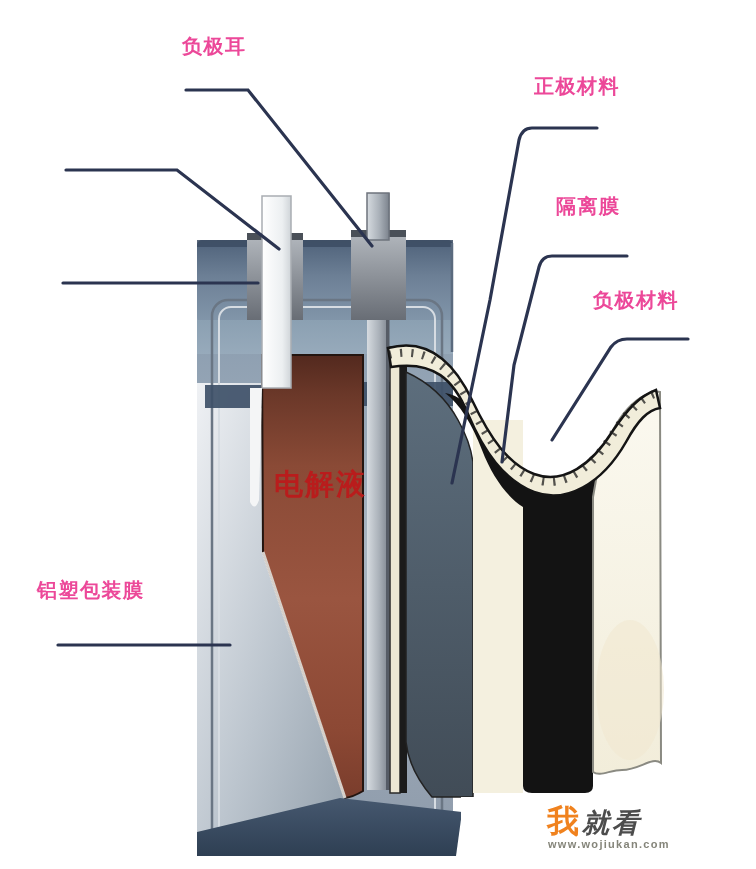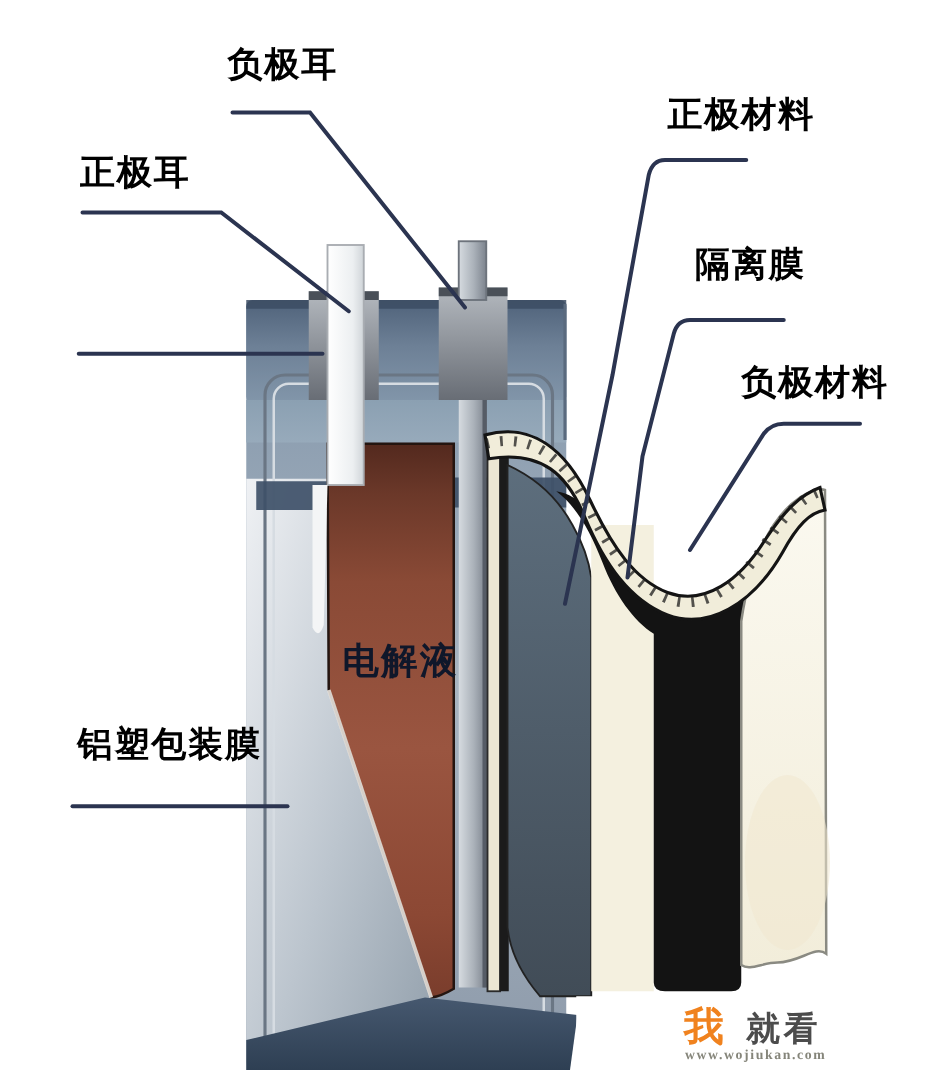--- a/index.html
+++ b/index.html
@@ -1,27 +1,27 @@
 <!DOCTYPE html>
 <html><head>
 <meta charset="utf-8">
 <style>
   html,body{margin:0;padding:0;background:#ffffff;}
   .stage{position:relative;width:756px;height:869px;background:#ffffff;overflow:hidden;
          font-family:"Liberation Sans","DejaVu Sans",sans-serif;}
   .stage svg{position:absolute;left:0;top:0;}
-  .lbl{position:absolute;font-weight:bold;font-size:28px;color:#000000;
+  .lbl{position:absolute;font-weight:bold;font-size:20px;color:#ec4899;
        letter-spacing:1.5px;white-space:nowrap;line-height:1.25;}
-  .lbl-white{color:#0f172a;letter-spacing:2px;margin-top:45px;}
+  .lbl-white{color:#b91c1c;letter-spacing:2px;}
   .wm{position:absolute;left:461px;top:797px;width:295px;height:72px;background:#ffffff;}
   .wm-brand{display:flex;align-items:baseline;margin:8px 0 0 86px;}
   .wm-first{font-size:32px;font-weight:bold;color:#f0821e;line-height:1;}
-  .wm-rest{font-size:27px;font-weight:bold;color:#4c4c4c;letter-spacing:3px;line-height:1;margin-left:18px;}
+  .wm-rest{font-size:27px;font-weight:bold;color:#4c4c4c;letter-spacing:3px;line-height:1;margin-left:3px;font-style:italic;}
   .wm-url{margin:1px 0 0 87px;font-size:11px;font-weight:bold;color:#85857a;
-          letter-spacing:1.3px;font-family:Liberation Serif, serif;}
+          letter-spacing:1.3px;font-family:Liberation Sans, sans-serif;}
 </style>
 </head>
 <body>
 
 <div class="stage">
 
   <svg width="756" height="869" viewBox="0 0 756 869">
     <defs>
       <linearGradient id="gCase" x1="0" y1="0" x2="0" y2="1">
         <stop offset="0" stop-color="#8094a9"></stop>
@@ -145,25 +145,24 @@
       <path d="M66,170 H177 L279,249"></path>
       <path d="M63,283 H258"></path>
       <path d="M597,128 H532 Q522,128 519,140 L490,300 L452,483"></path>
       <path d="M627,256 H552 Q542,256 539,267 L514,365 L502,462"></path>
       <path d="M688,339 H627 Q617,339 611,347 L552,440"></path>
       <path d="M58,645 H230"></path>
     </g>
   </svg>
 
   <div class="lbl" style="left:182px;top:34px">负极耳</div>
-  <div class="lbl" style="left:64px;top:120px">正极耳</div>
   <div class="lbl" style="left:534px;top:74px">正极材料</div>
   <div class="lbl" style="left:556px;top:194px">隔离膜</div>
   <div class="lbl" style="left:593px;top:288px">负极材料</div>
-  <div class="lbl" style="left:62px;top:578px">铝塑包装膜</div>
+  <div class="lbl" style="left:37px;top:578px">铝塑包装膜</div>
   <div class="lbl lbl-white" style="left:274px;top:466px;font-size:29px">电解液</div>
 
   <div class="wm">
     <div class="wm-brand">
       <span class="wm-first">我</span>
       <span class="wm-rest">就看</span>
     </div>
     <div class="wm-url">www.wojiukan.com</div>
   </div>
 

